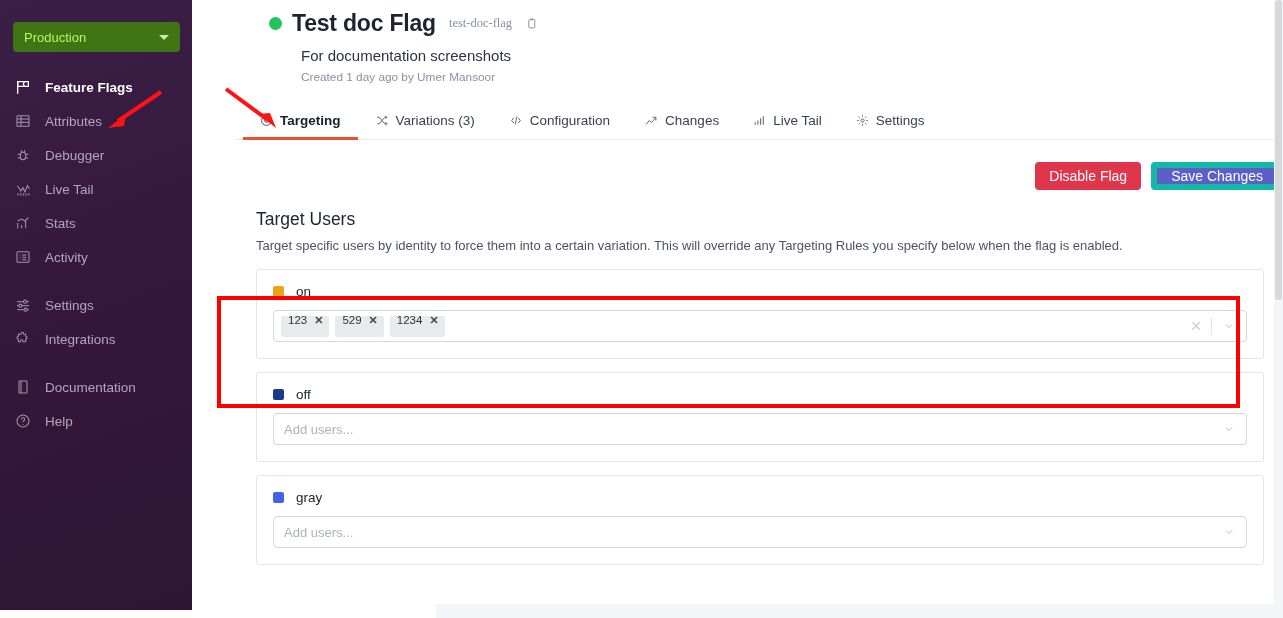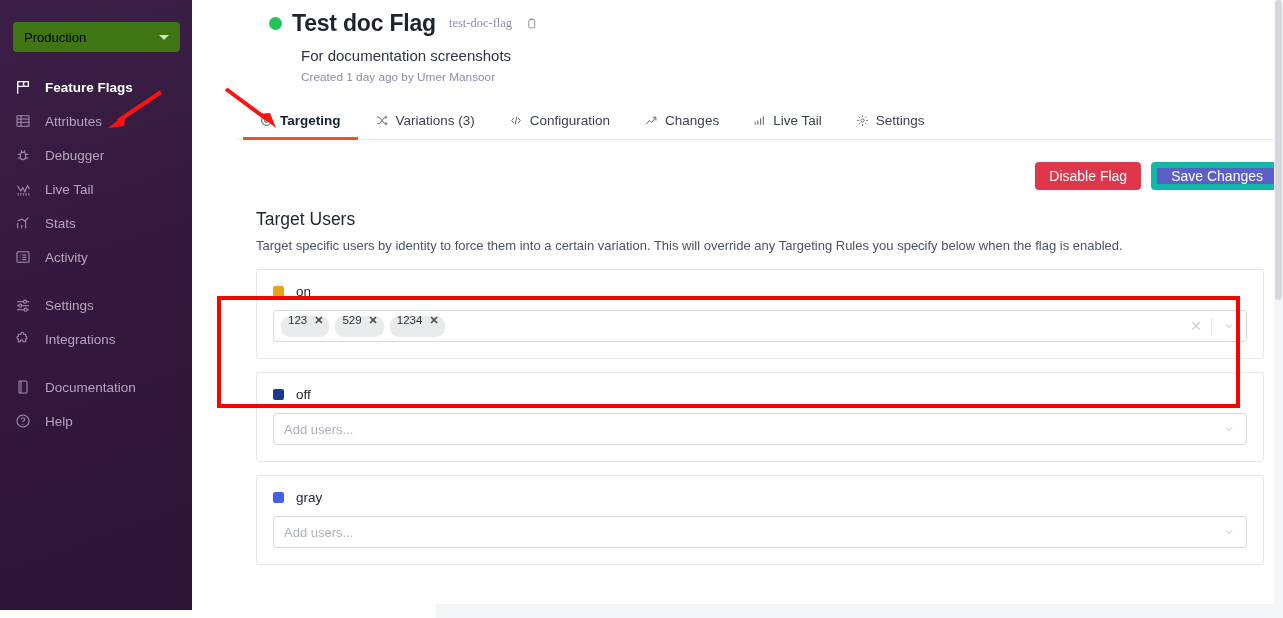--- a/index.html
+++ b/index.html
@@ -22,21 +22,21 @@
     width: 30px; height: 30px; border-radius: 6px; background: #f5a623;
     color: #2e5fa3; font-size: 13px; font-weight: 700; letter-spacing: .2px;
     display: flex; align-items: center; justify-content: center; flex: 0 0 30px;
   }
   .brand-text { line-height: 1.12; overflow: hidden; }
   .brand-org { font-size: 11.5px; color: #d4c6d8; }
   .brand-proj { font-size: 13.5px; color: #ffffff; font-weight: 700; white-space: nowrap; }
 
   .env-select {
     margin: 12px 12px 0 13px; height: 30px; border-radius: 4px;
-    background: #3f7513; color: #000000; font-size: 13px;
+    background: #3f7513; color: #bef264; font-size: 13px;
     display: flex; align-items: center; justify-content: space-between;
     padding: 0 11px; cursor: pointer;
   }
   .env-caret { width: 0; height: 0; border-left: 5px solid transparent; border-right: 5px solid transparent; border-top: 5px solid #cfe6b6; }
 
   .nav { margin-top: 18px; }
   .nav-item {
     display: flex; align-items: center; gap: 13px;
     height: 34px; padding: 0 14px; color: #b7a4bd; font-size: 13.5px; cursor: pointer;
   }
@@ -90,21 +90,21 @@
   .swatch { width: 11px; height: 11px; border-radius: 2px; flex: 0 0 11px; }
   .card-label { font-size: 13.5px; color: #202733; }
 
   .select-box {
     position: relative; height: 32px; border: 1px solid #d4d7de; border-radius: 4px;
     background: #fff; display: flex; align-items: center; padding: 0 7px; cursor: text;
   }
   .tags { display: flex; align-items: center; gap: 6px; }
   .tag {
     display: flex; align-items: center; gap: 7px; height: 21px;
-    background: #e9eaec; border-radius: 9px; padding: 0 6px 12px 7px;
+    background: #e9eaec; border-radius: 2px; padding: 0 6px 12px 7px;
     font-size: 11.5px; color: #2b3340;
   }
   .tag-x { font-size: 11px; font-weight: 700; color: #454b57; cursor: pointer; line-height: 1; }
   .placeholder { font-size: 13px; color: #adb1bb; padding-left: 3px; }
   .sel-right { position: absolute; right: 0; top: 0; height: 100%; display: flex; align-items: center; gap: 0; }
   .sel-clear { color: #cbcdd4; font-size: 14px; padding: 0 9px; cursor: pointer; line-height: 1; }
   .sel-div { width: 1px; height: 17px; background: #e1e3e8; }
   .sel-caret { padding: 0 11px; cursor: pointer; display: flex; align-items: center; }
 
   

